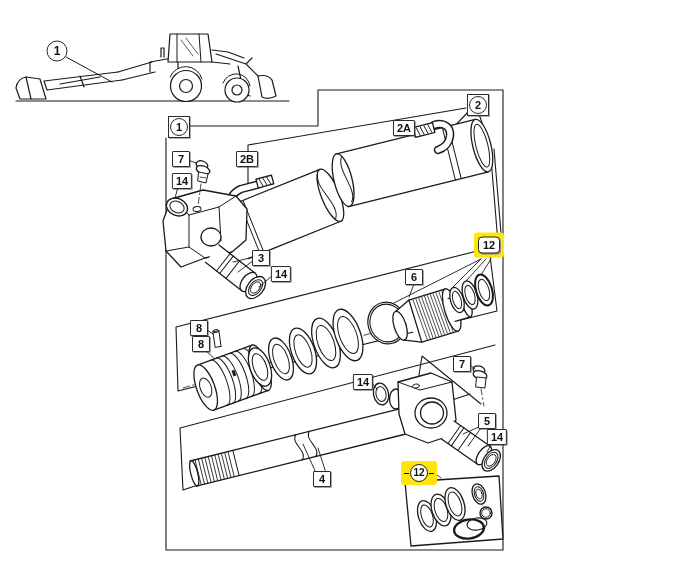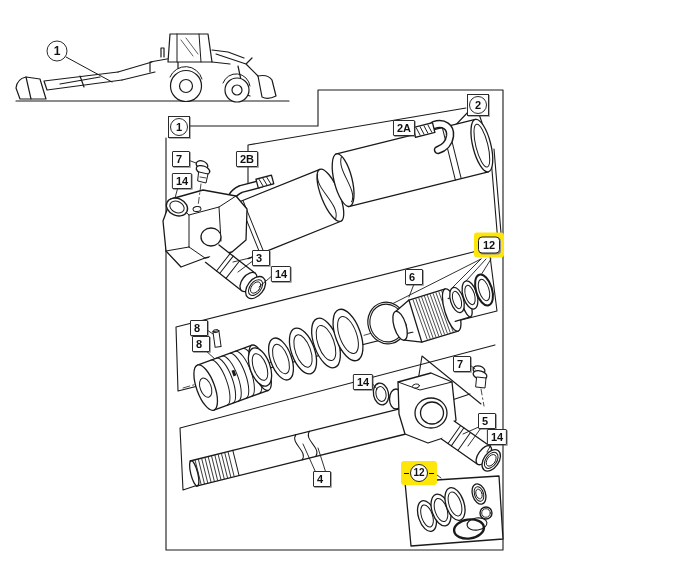--- a/index.html
+++ b/index.html
@@ -9,21 +9,21 @@
   }
   #lineart{position:absolute;left:0;top:0;}
   #callout-layer{position:absolute;left:0;top:0;width:100%;height:100%;}
   .callout{
     position:absolute;transform:translate(-50%,-50%);
     font-weight:bold;font-size:11px;color:#111;line-height:1;
     display:flex;align-items:center;justify-content:center;cursor:pointer;
   }
   .style-box .lbl{
     background:#fff;border:1.6px solid #2b2b2b;border-radius:1px;
-    padding:1px 3px;min-width:10px;text-align:left;height:12px;line-height:12px;
+    padding:1px 3px;min-width:10px;text-align:center;height:12px;line-height:12px;
     box-shadow:1px 1px 0 rgba(60,60,60,.45);
   }
   .style-circle .lbl{
     width:19px;height:19px;border:1.7px solid #2b2b2b;border-radius:50%;
     background:#fff;text-align:center;line-height:19px;font-size:12px;
   }
   .style-boxcircle .lbl{
     width:16px;height:16px;border:1.4px solid #2b2b2b;border-radius:50%;
     background:#fff;text-align:center;line-height:16px;font-size:11px;display:block;
   }

